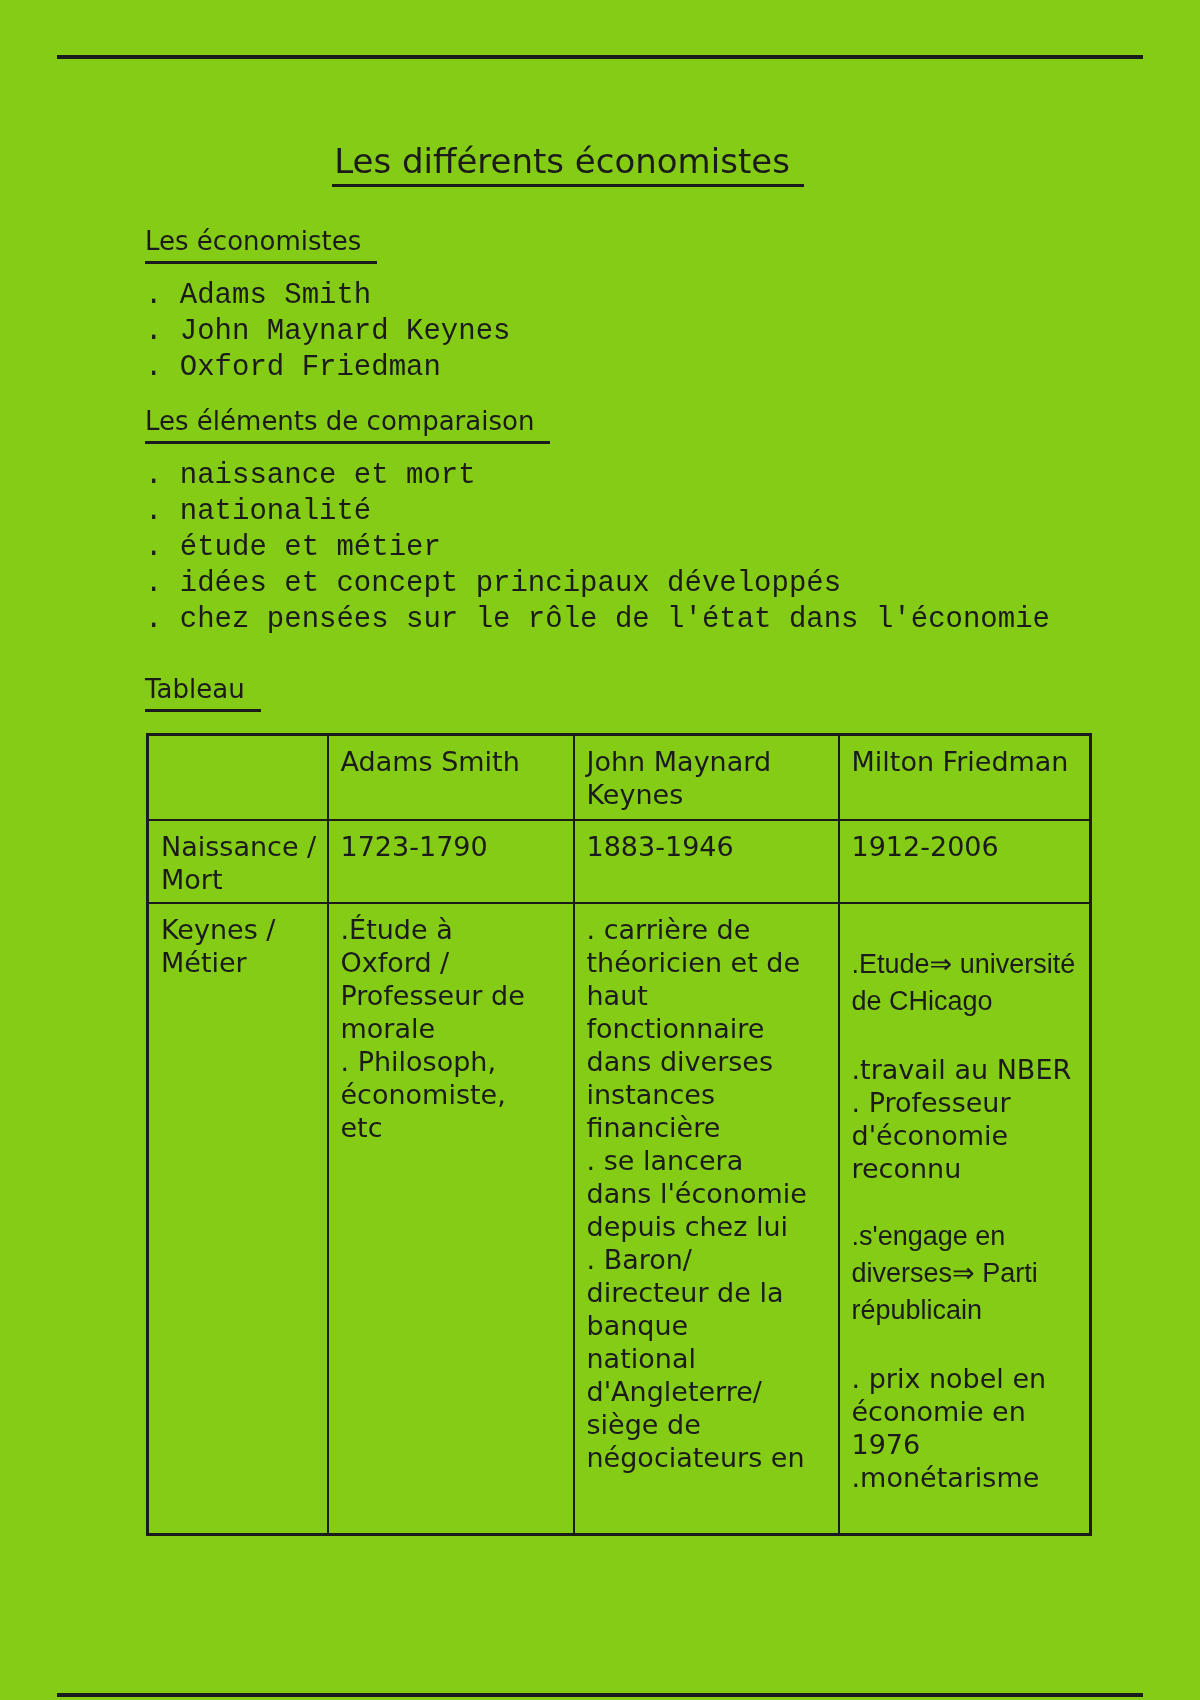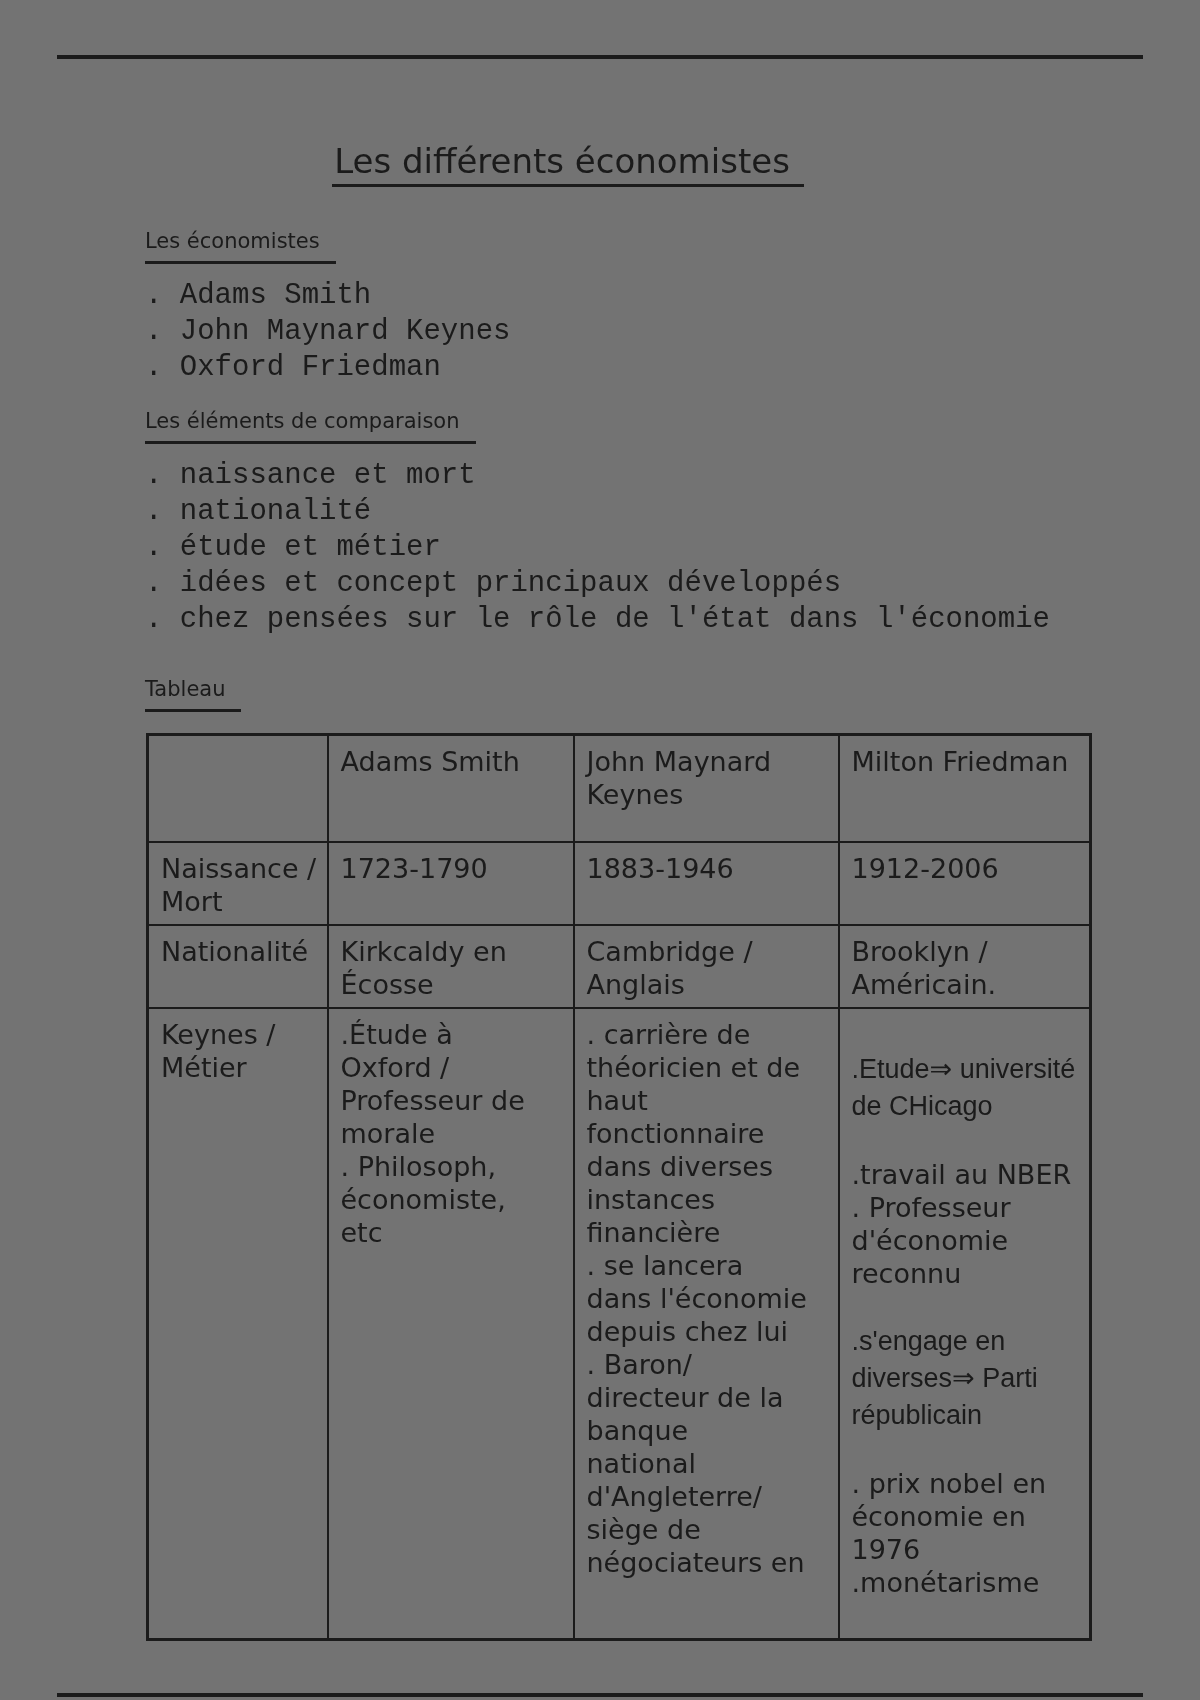--- a/index.html
+++ b/index.html
@@ -1,21 +1,21 @@
 <!DOCTYPE html>
 <html><head>
 <meta charset="utf-8">
 <style>
   * { margin: 0; padding: 0; box-sizing: border-box; }
   html, body { background: #ffffff; }
   .page {
     position: relative;
     width: 1200px;
     height: 1700px;
-    background: #737373;
+    background: #84cc16;
     font-family: "DejaVu Sans", "Liberation Sans", sans-serif;
     color: #1b1b1b;
     overflow: hidden;
   }
   .rule {
     position: absolute;
     left: 57px;
     width: 1086px;
     height: 4px;
     background: #1b1b1b;
@@ -38,21 +38,21 @@
     padding: 0 14px 3px 2px;
   }
 
   .section { position: absolute; left: 145px; }
   .sec-economists { top: 224px; }
   .sec-comparison { top: 404px; }
   .sec-tableau   { top: 672px; }
 
   .section-heading {
     display: inline-block;
-    font-size: 21px;
+    font-size: 26px;
     line-height: 34px;
     border-bottom: 3px solid #1b1b1b;
     padding: 0 16px 3px 0;
   }
   .item-list { margin-top: 14px; font-family: Liberation Mono, monospace; }
   .item {
     font-size: 29px;
     line-height: 36px;
     white-space: pre;
   }
@@ -71,21 +71,21 @@
     vertical-align: top;
     text-align: left;
     font-weight: normal;
     font-size: 27px;
     line-height: 33px;
     padding: 9px 10px 6px 12px;
     white-space: pre-line;
     overflow-wrap: break-word;
     word-break: break-word;
   }
-  tr.r-header  td, tr.r-header  th { height: 107px; }
+  tr.r-header  td, tr.r-header  th { height: 85px; }
   tr.r-naissance td, tr.r-naissance th { height: 83px; }
   tr.r-nationalite td, tr.r-nationalite th { height: 82px; }
   tr.r-etude   td, tr.r-etude th { height: 558px; }
 
   .run { display: block; white-space: pre-line; }
   .run.serif {
     font-family: Liberation Sans, sans-serif;
     font-size: 27px;
     line-height: 37px;
   }
@@ -142,26 +142,20 @@
         <th></th>
         <th>Adams Smith</th>
         <th>John Maynard Keynes</th>
         <th>Milton Friedman</th>
       </tr>
       <tr class="r-naissance">
         <th>Naissance / Mort</th>
         <td>1723-1790</td>
         <td>1883-1946</td>
         <td>1912-2006</td>
-      </tr>
-      <tr class="r-nationalite">
-        <th style="word-break: break-all;">Nationalité</th>
-        <td>Kirkcaldy en Écosse</td>
-        <td>Cambridge / Anglais</td>
-        <td>Brooklyn / Américain.</td>
       </tr>
       <tr class="r-etude">
         <th>Keynes / Métier</th>
         <td>.Étude à
 Oxford /
 Professeur de
 morale
 . Philosoph,
 économiste,
 etc</td>

